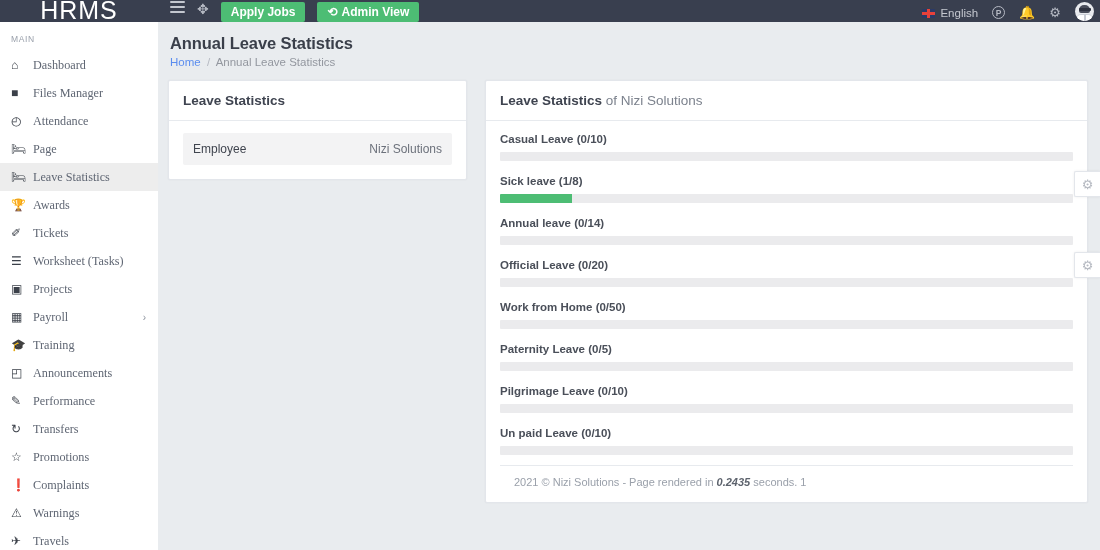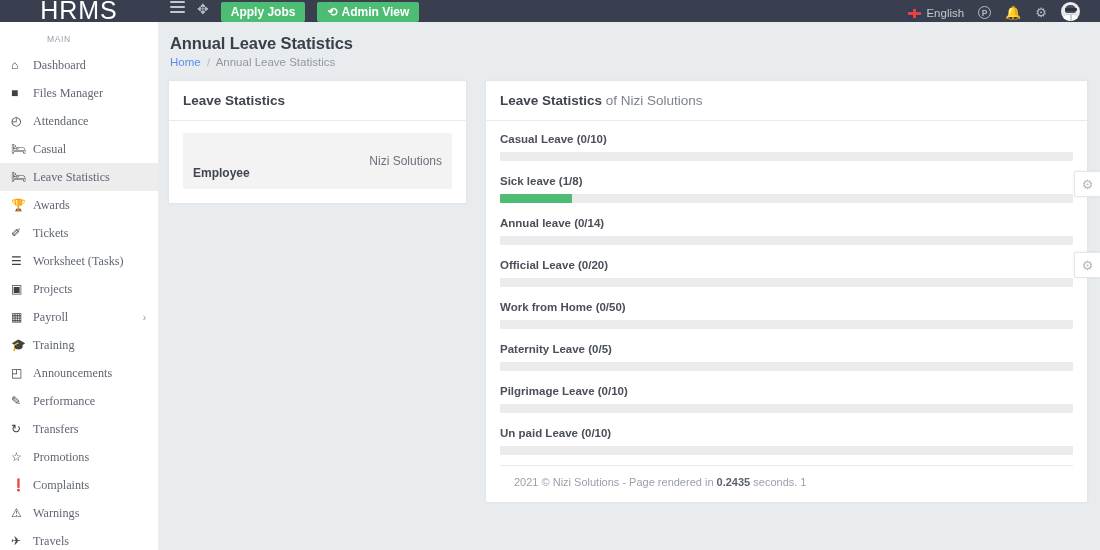--- a/index.html
+++ b/index.html
@@ -40,21 +40,21 @@
   .btn-green {
     background: #4dbd74; color: #fff;
     font-size: 12px; font-weight: 700;
     padding: 0 10px; height: 20px; line-height: 20px;
     border: none; border-radius: 2px; cursor: pointer;
     display: flex; align-items: center; gap: 4px;
     margin-bottom: 0;
   }
   .nav-right {
     margin-left: auto; display: flex; align-items: flex-end;
-    gap: 14px; padding-right: 20px; height: 22px;
+    gap: 14px; padding-right: 6px; height: 22px;
   }
   .lang { display: flex; align-items: center; gap: 5px; color: #c5c8d0; font-size: 11.5px; padding-bottom: 3px; cursor: pointer;}
   .flag {
     width: 13px; height: 9px; background: #2b3a67; position: relative; display: inline-block;
     border-radius: 1px; overflow: hidden;
   }
   .flag:before {
     content: ""; position: absolute; left: 0; top: 3px; width: 13px; height: 3px; background: #e8413a;
   }
   .flag:after {
@@ -77,21 +77,21 @@
   .avatar .body { position: absolute; left: 2px; top: 12px; width: 15px; height: 8px; background: #fff; border-radius: 4px 4px 0 0; border-top: 1px solid #ccd0d8;}
   .avatar .tie { position: absolute; left: 8.5px; top: 12px; width: 2px; height: 7px; background: #c9ccd4;}
 
   
   .sidebar {
     position: absolute; top: 22px; left: 0; width: 158px; height: 528px;
     background: #ffffff; overflow: hidden;
   }
   .side-title {
     font-size: 8.5px; color: #9aa0ab; letter-spacing: .6px;
-    padding: 12px 0 7px 11px; font-weight: 400; margin-left: 36px;
+    padding: 12px 0 7px 11px; font-weight: 400;
   }
   .side-item {
     display: flex; align-items: center; height: 28px;
     padding-left: 11px; color: #5f6673; font-size: 12.2px;
     cursor: pointer; position: relative;
   }
   .side-item.active { background: #ededed; }
   .side-item .si-ico {
     width: 22px; color: #3b4049; font-size: 12px;
     display: inline-flex; align-items: center; flex: 0 0 22px;
@@ -129,40 +129,40 @@
   }
   .card-head .muted { color: #7c828d; font-weight: 400; }
   .card-left { width: 300px; }
   .card-right { width: 605px; }
   .card-body { padding: 12px 14px 14px 14px; }
 
   .kv-row {
     display: flex; justify-content: space-between; align-items: center;
     background: #f3f3f4; padding: 9px 10px; border-radius: 2px;
   }
-  .kv-key { font-size: 12px; font-weight: 700; color: #40454f; margin-top: 24px; }
+  .kv-key { font-size: 12px; font-weight: 400; color: #40454f; }
   .kv-val { font-size: 12px; color: #6c717b; margin-left: 12px; }
 
   
   .prog-item { margin-bottom: 14px; }
   .prog-item:last-of-type { margin-bottom: 10px; }
   .prog-label {
     font-size: 11.5px; color: #4a4f59; font-weight: 700; margin-bottom: 7px;
   }
   .prog-track {
     height: 9px; background: #ebebed; border-radius: 1px; overflow: hidden;
   }
   .prog-fill { height: 100%; background: #4dbd74; }
 
   .card-foot {
     border-top: 1px solid #e7eaee;
     padding: 10px 14px 0 14px;
     font-size: 11px; color: #9aa0aa;
   }
-  .card-foot b { color: #5d636d; font-weight: 700; }
+  .card-foot b { color: #5d636d; font-weight: 700; font-style: italic; }
 
   
   .gear-btn {
     position: absolute; right: 0; width: 26px; height: 26px;
     background: #fff; border: 1px solid #e3e6eb; border-right: none;
     border-radius: 2px 0 0 2px;
     display: flex; align-items: center; justify-content: center;
     color: #b5b9c1; font-size: 13px; cursor: pointer;
     box-shadow: 0 0 3px rgba(0,0,0,.07);
   }
@@ -218,21 +218,21 @@
         <div class="side-item">
           <span class="si-ico">■</span>
           <span class="si-label">Files Manager</span>
         </div>
         <div class="side-item">
           <span class="si-ico">◴</span>
           <span class="si-label">Attendance</span>
         </div>
         <div class="side-item">
           <span class="si-ico">🛏</span>
-          <span class="si-label">Casual</span>
+          <span class="si-label">Page</span>
         </div>
         <div class="side-item active">
           <span class="si-ico">🛏</span>
           <span class="si-label">Leave Statistics</span>
         </div>
         <div class="side-item">
           <span class="si-ico">🏆</span>
           <span class="si-label">Awards</span>
         </div>
         <div class="side-item">

